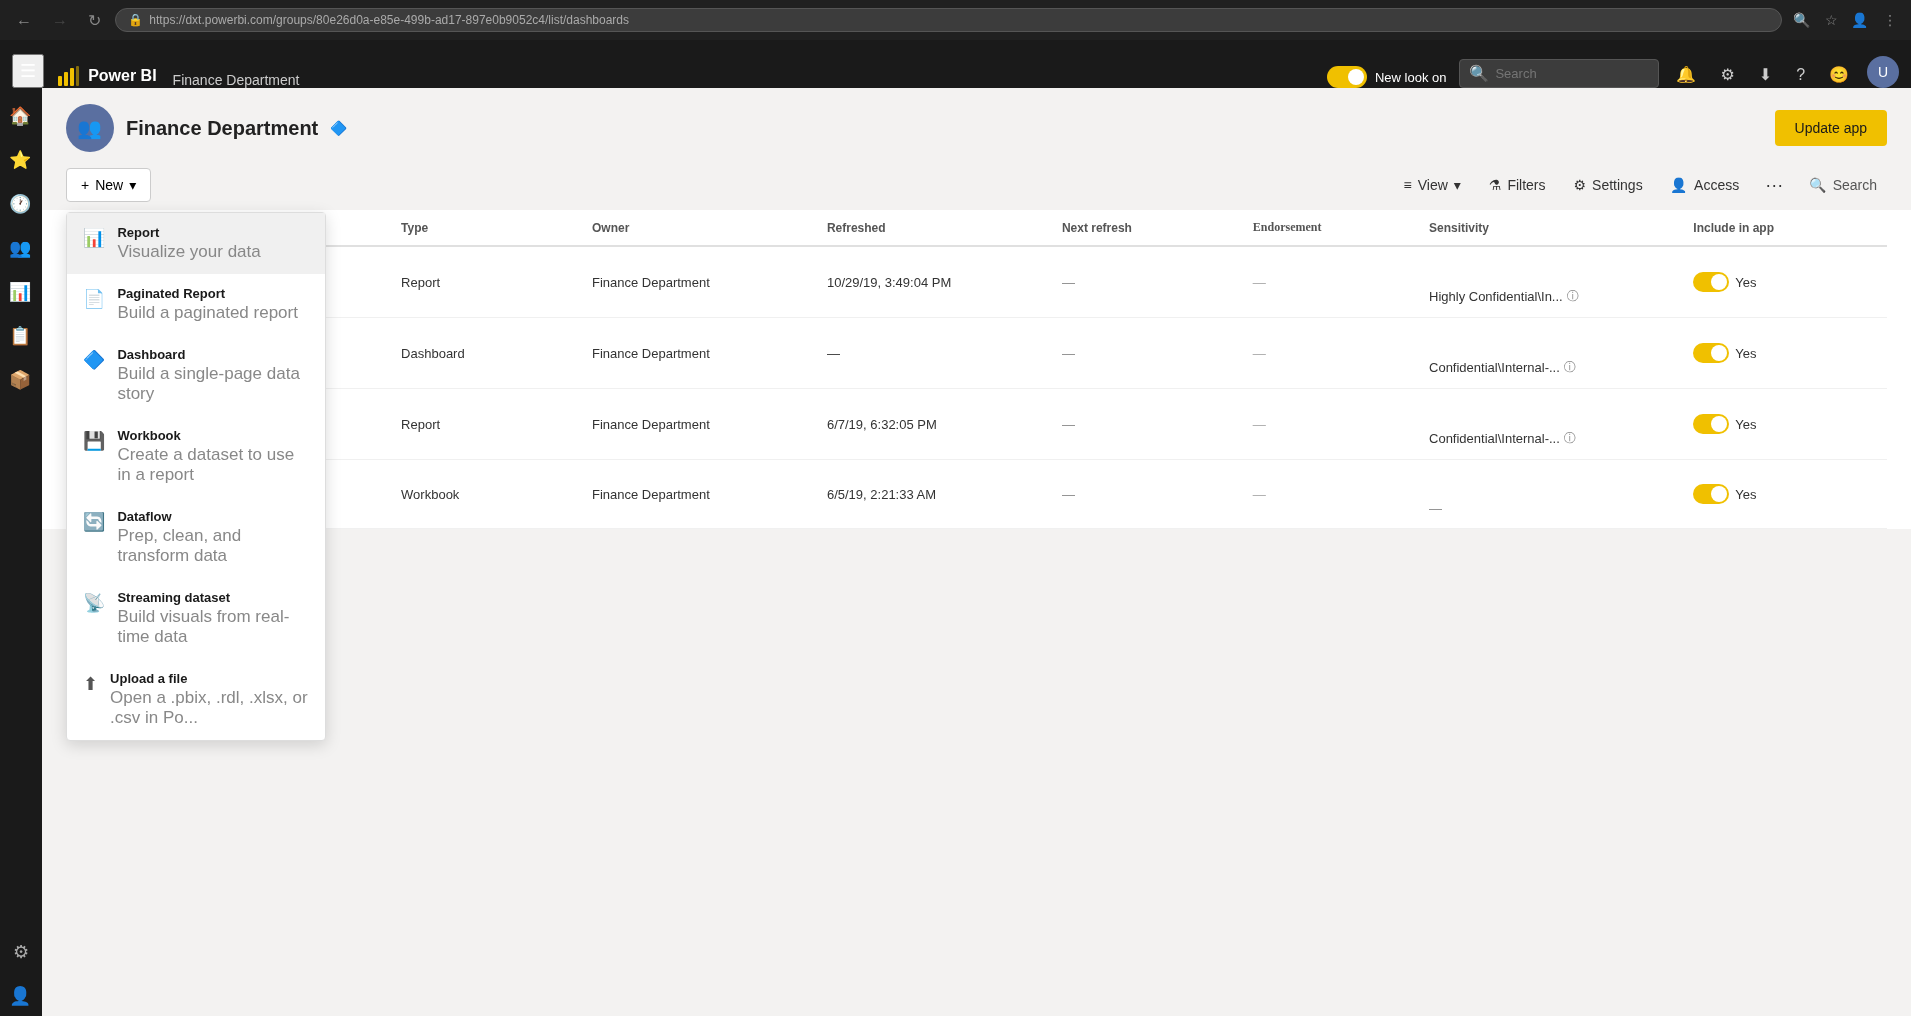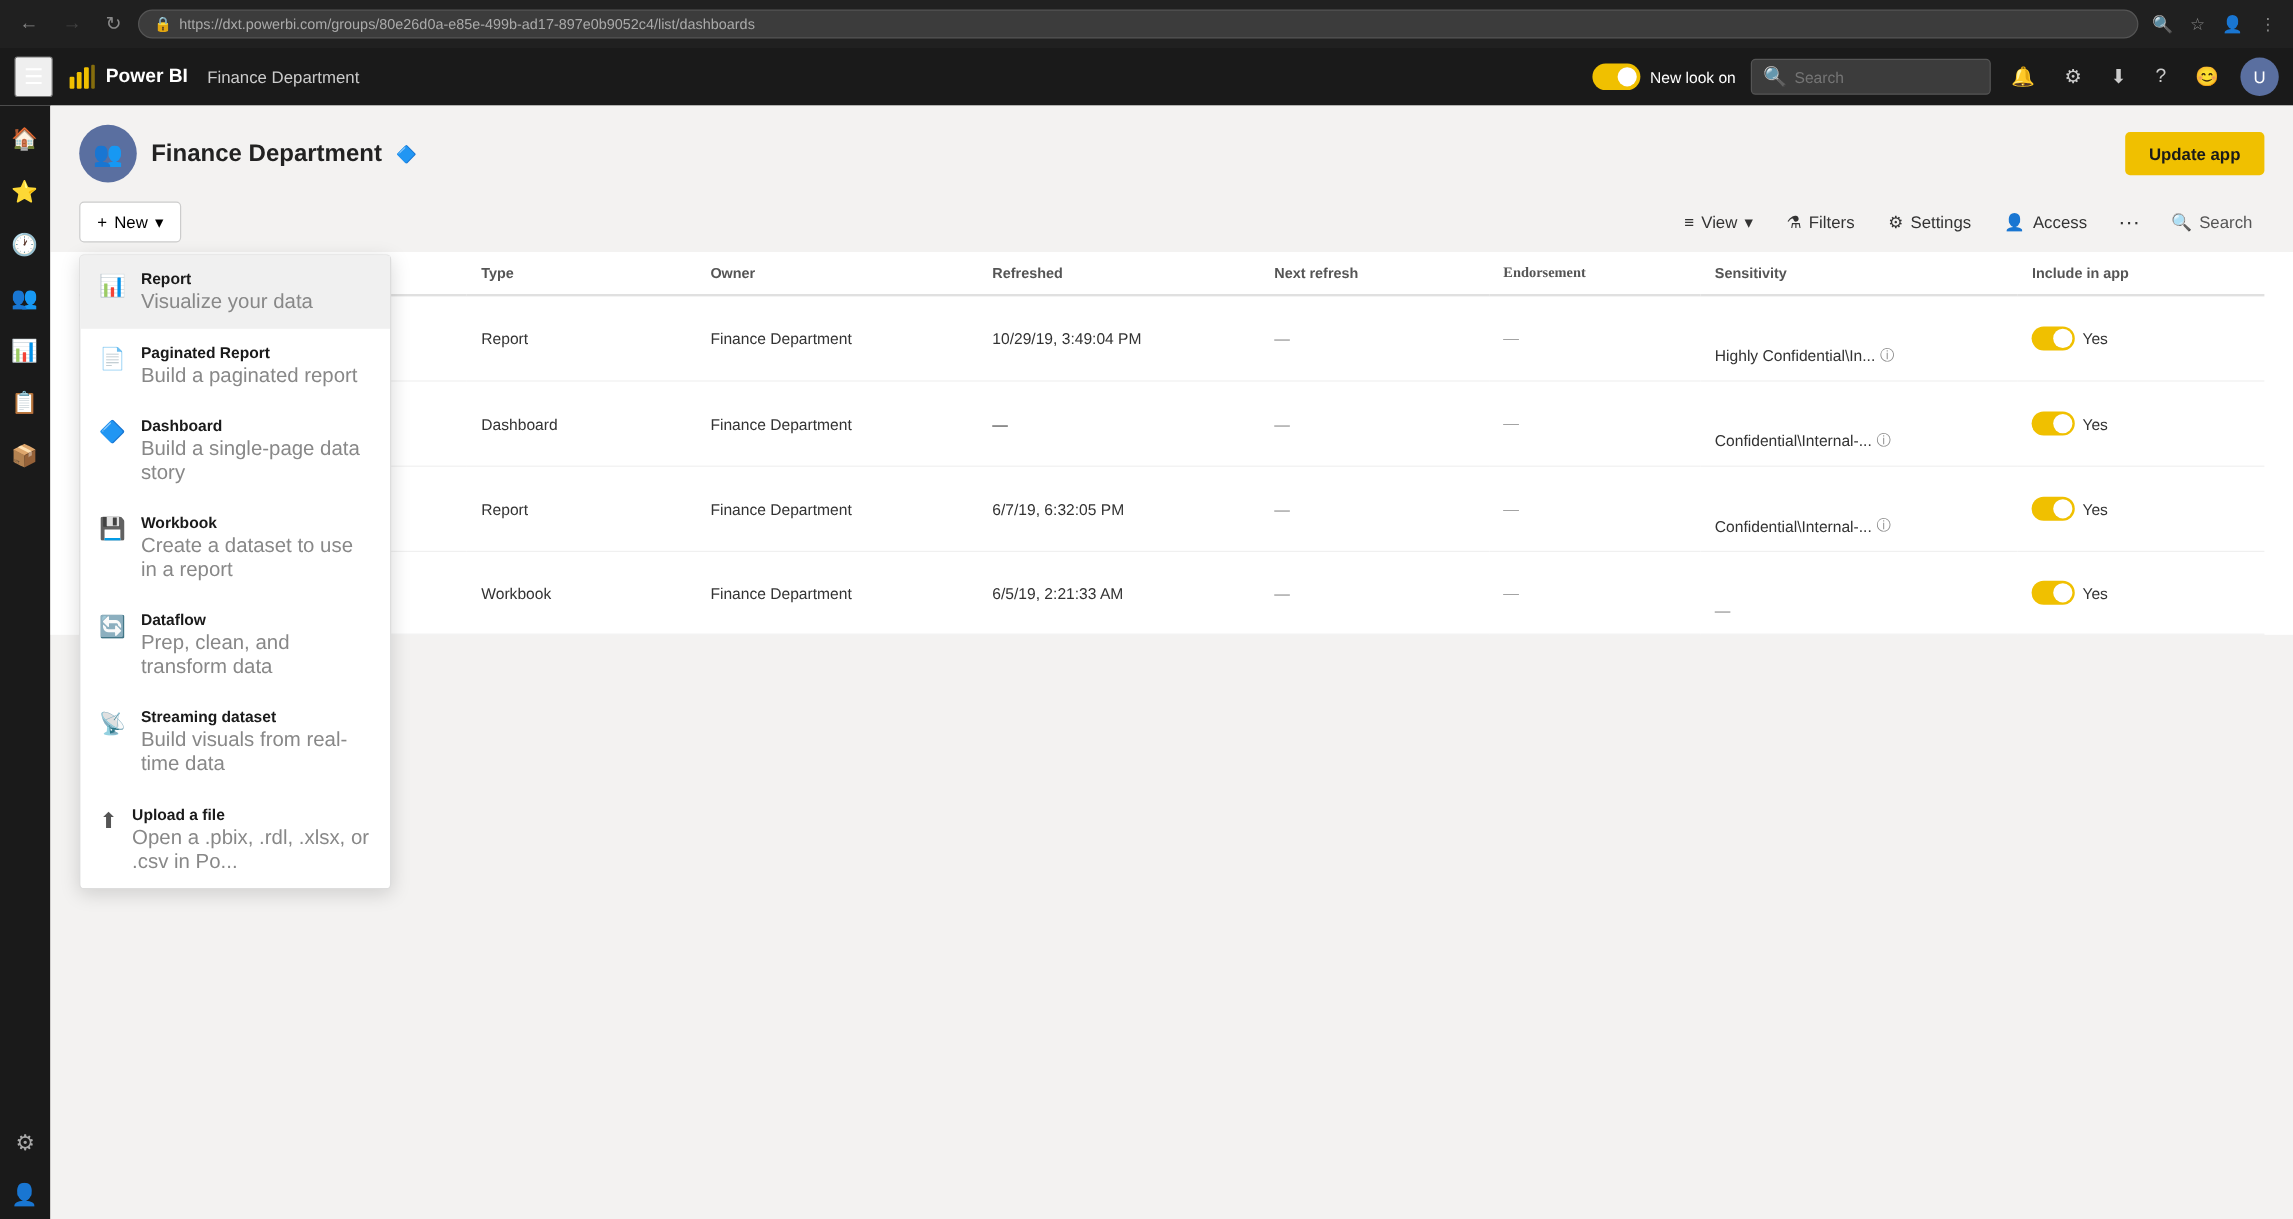--- a/index.html
+++ b/index.html
@@ -44,21 +44,21 @@
       border: none;
       cursor: pointer;
       padding: 2px 4px;
     }
 
     
     .topnav {
       background: #1a1a1a;
       height: 48px;
       display: flex;
-      align-items: center;
+      align-items: flex-end;
       padding: 0 12px;
       gap: 12px;
     }
     .topnav-hamburger {
       color: #fff;
       font-size: 18px;
       cursor: pointer;
       padding: 4px 6px;
     }
     .topnav-logo {
@@ -216,21 +216,21 @@
       color: #0078d4;
       cursor: pointer;
     }
     .update-app-btn {
       background: #f0c000;
       color: #1a1a1a;
       border: none;
       border-radius: 4px;
       padding: 10px 20px;
       font-size: 14px;
-      font-weight: 700;
+      font-weight: 400;
       cursor: pointer;
     }
 
     
     .toolbar {
       padding: 8px 24px;
       display: flex;
       align-items: center;
       gap: 8px;
       background: #f3f2f1;

